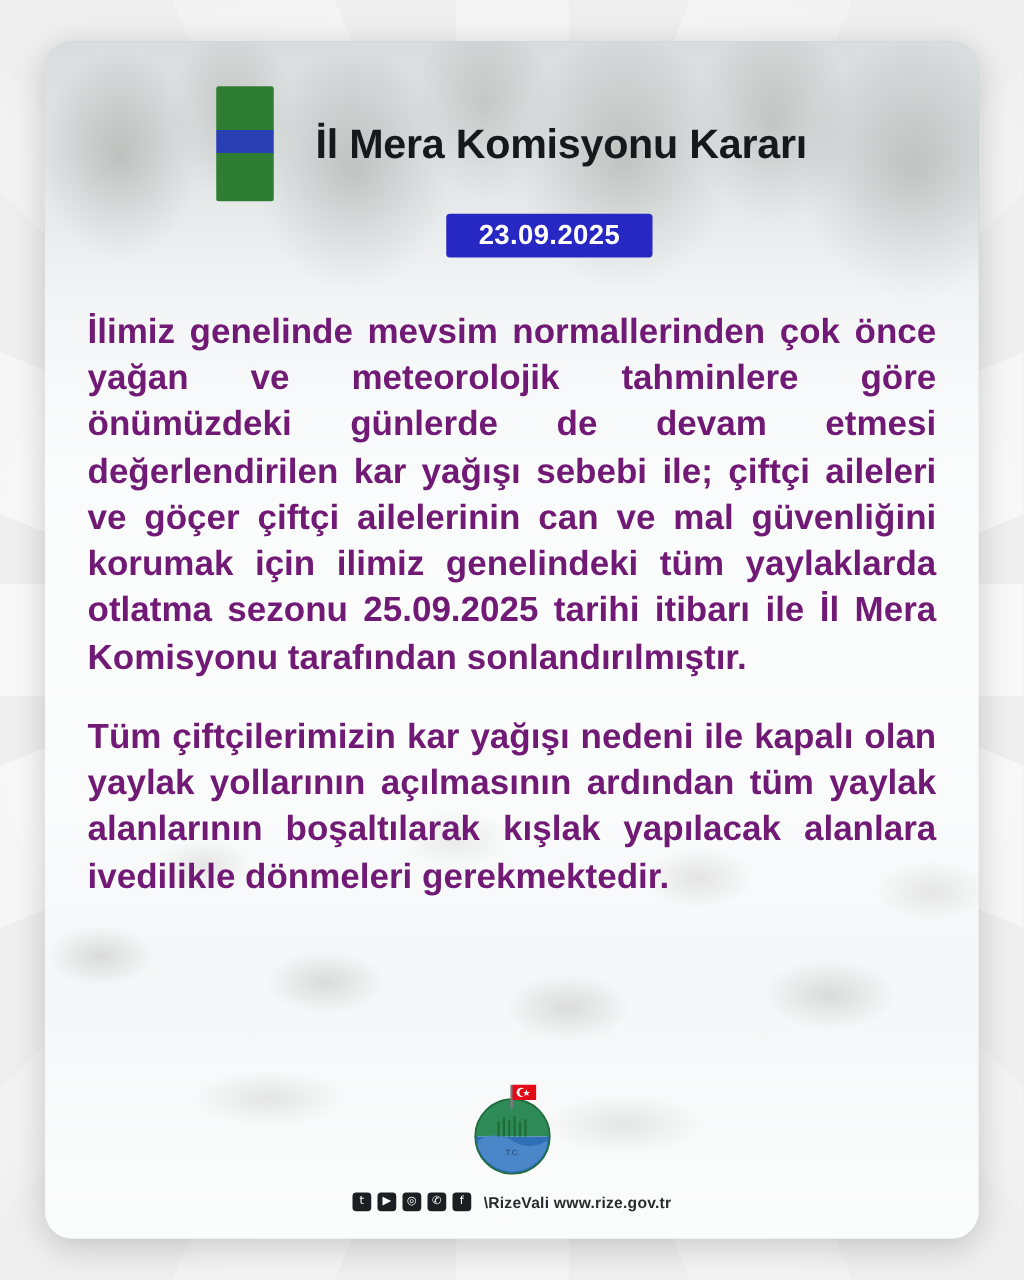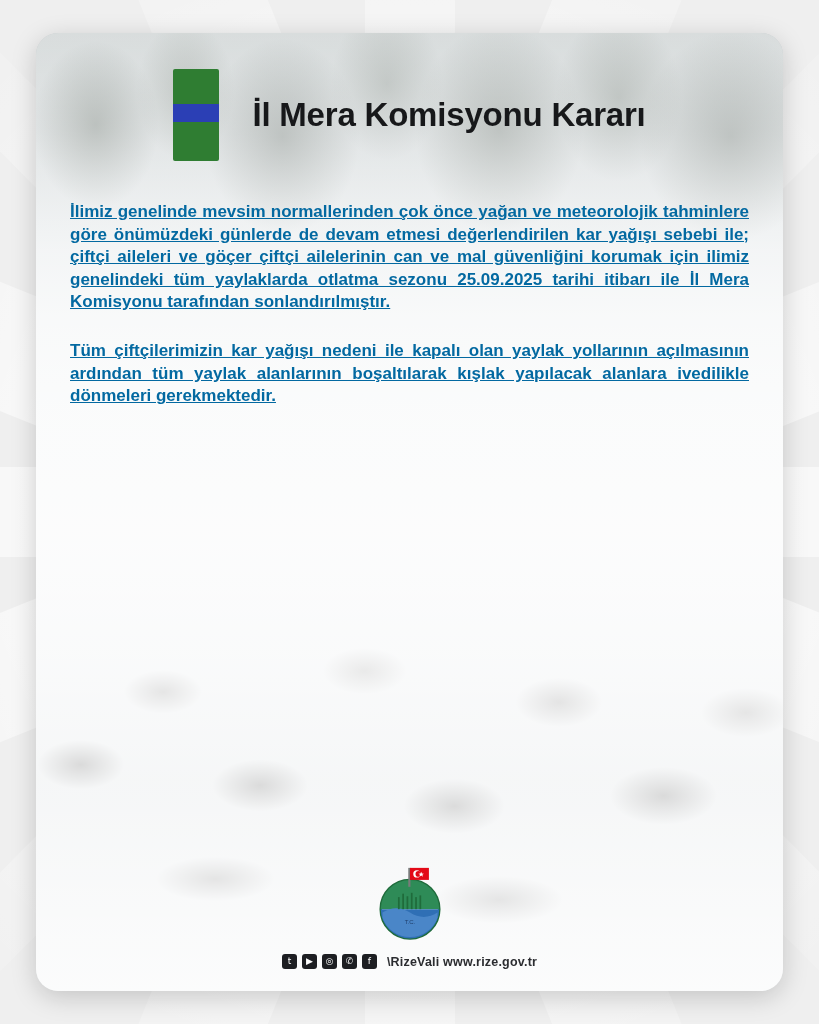--- a/index.html
+++ b/index.html
@@ -167,28 +167,27 @@
     padding: 4px 26px 5px;
     border-radius: 3px;
     letter-spacing: 0.3px;
   }
 
   
   .body-text {
     margin: 40px 6px 0 6px;
   }
   .para {
-    font-size: 17px;
+    font-size: 28px;
     line-height: 1.33;
     font-weight: bold;
-    color: #0369a1;
+    color: #701a75;
     text-align: justify;
     text-justify: inter-word;
     margin-bottom: 26px;
-    text-decoration: underline;
   }
   .para:last-child { margin-bottom: 0; }
 
   
   .footer {
     position: absolute;
     left: 0; right: 0;
     bottom: 22px;
     text-align: center;
   }
@@ -247,20 +246,23 @@
   </div>
   <div class="veil"></div>
 
   <div class="content">
 
     <div class="header">
       <div class="flagmark"></div>
       <div class="title">İl Mera Komisyonu Kararı</div>
     </div>
 
+    <div class="datebar-wrap">
+      <div class="datebar">23.09.2025</div>
+    </div>
 
     <div class="body-text">
       <p class="para">İlimiz genelinde mevsim normallerinden çok önce yağan ve meteorolojik tahminlere göre önümüzdeki günlerde de devam etmesi değerlendirilen kar yağışı sebebi ile; çiftçi aileleri ve göçer çiftçi ailelerinin can ve mal güvenliğini korumak için ilimiz genelindeki tüm yaylaklarda otlatma sezonu 25.09.2025 tarihi itibarı ile İl Mera Komisyonu tarafından sonlandırılmıştır.</p>
       <p class="para">Tüm çiftçilerimizin kar yağışı nedeni ile kapalı olan yaylak yollarının açılmasının ardından tüm yaylak alanlarının boşaltılarak kışlak yapılacak alanlara ivedilikle dönmeleri gerekmektedir.</p>
     </div>
 
     <div class="footer">
       <div class="emblem">
         <svg viewBox="0 0 100 100" width="86" height="86" aria-hidden="true">
           <circle cx="50" cy="56" r="34" fill="#ffffff" stroke="#1f6b3b" stroke-width="3"></circle>

